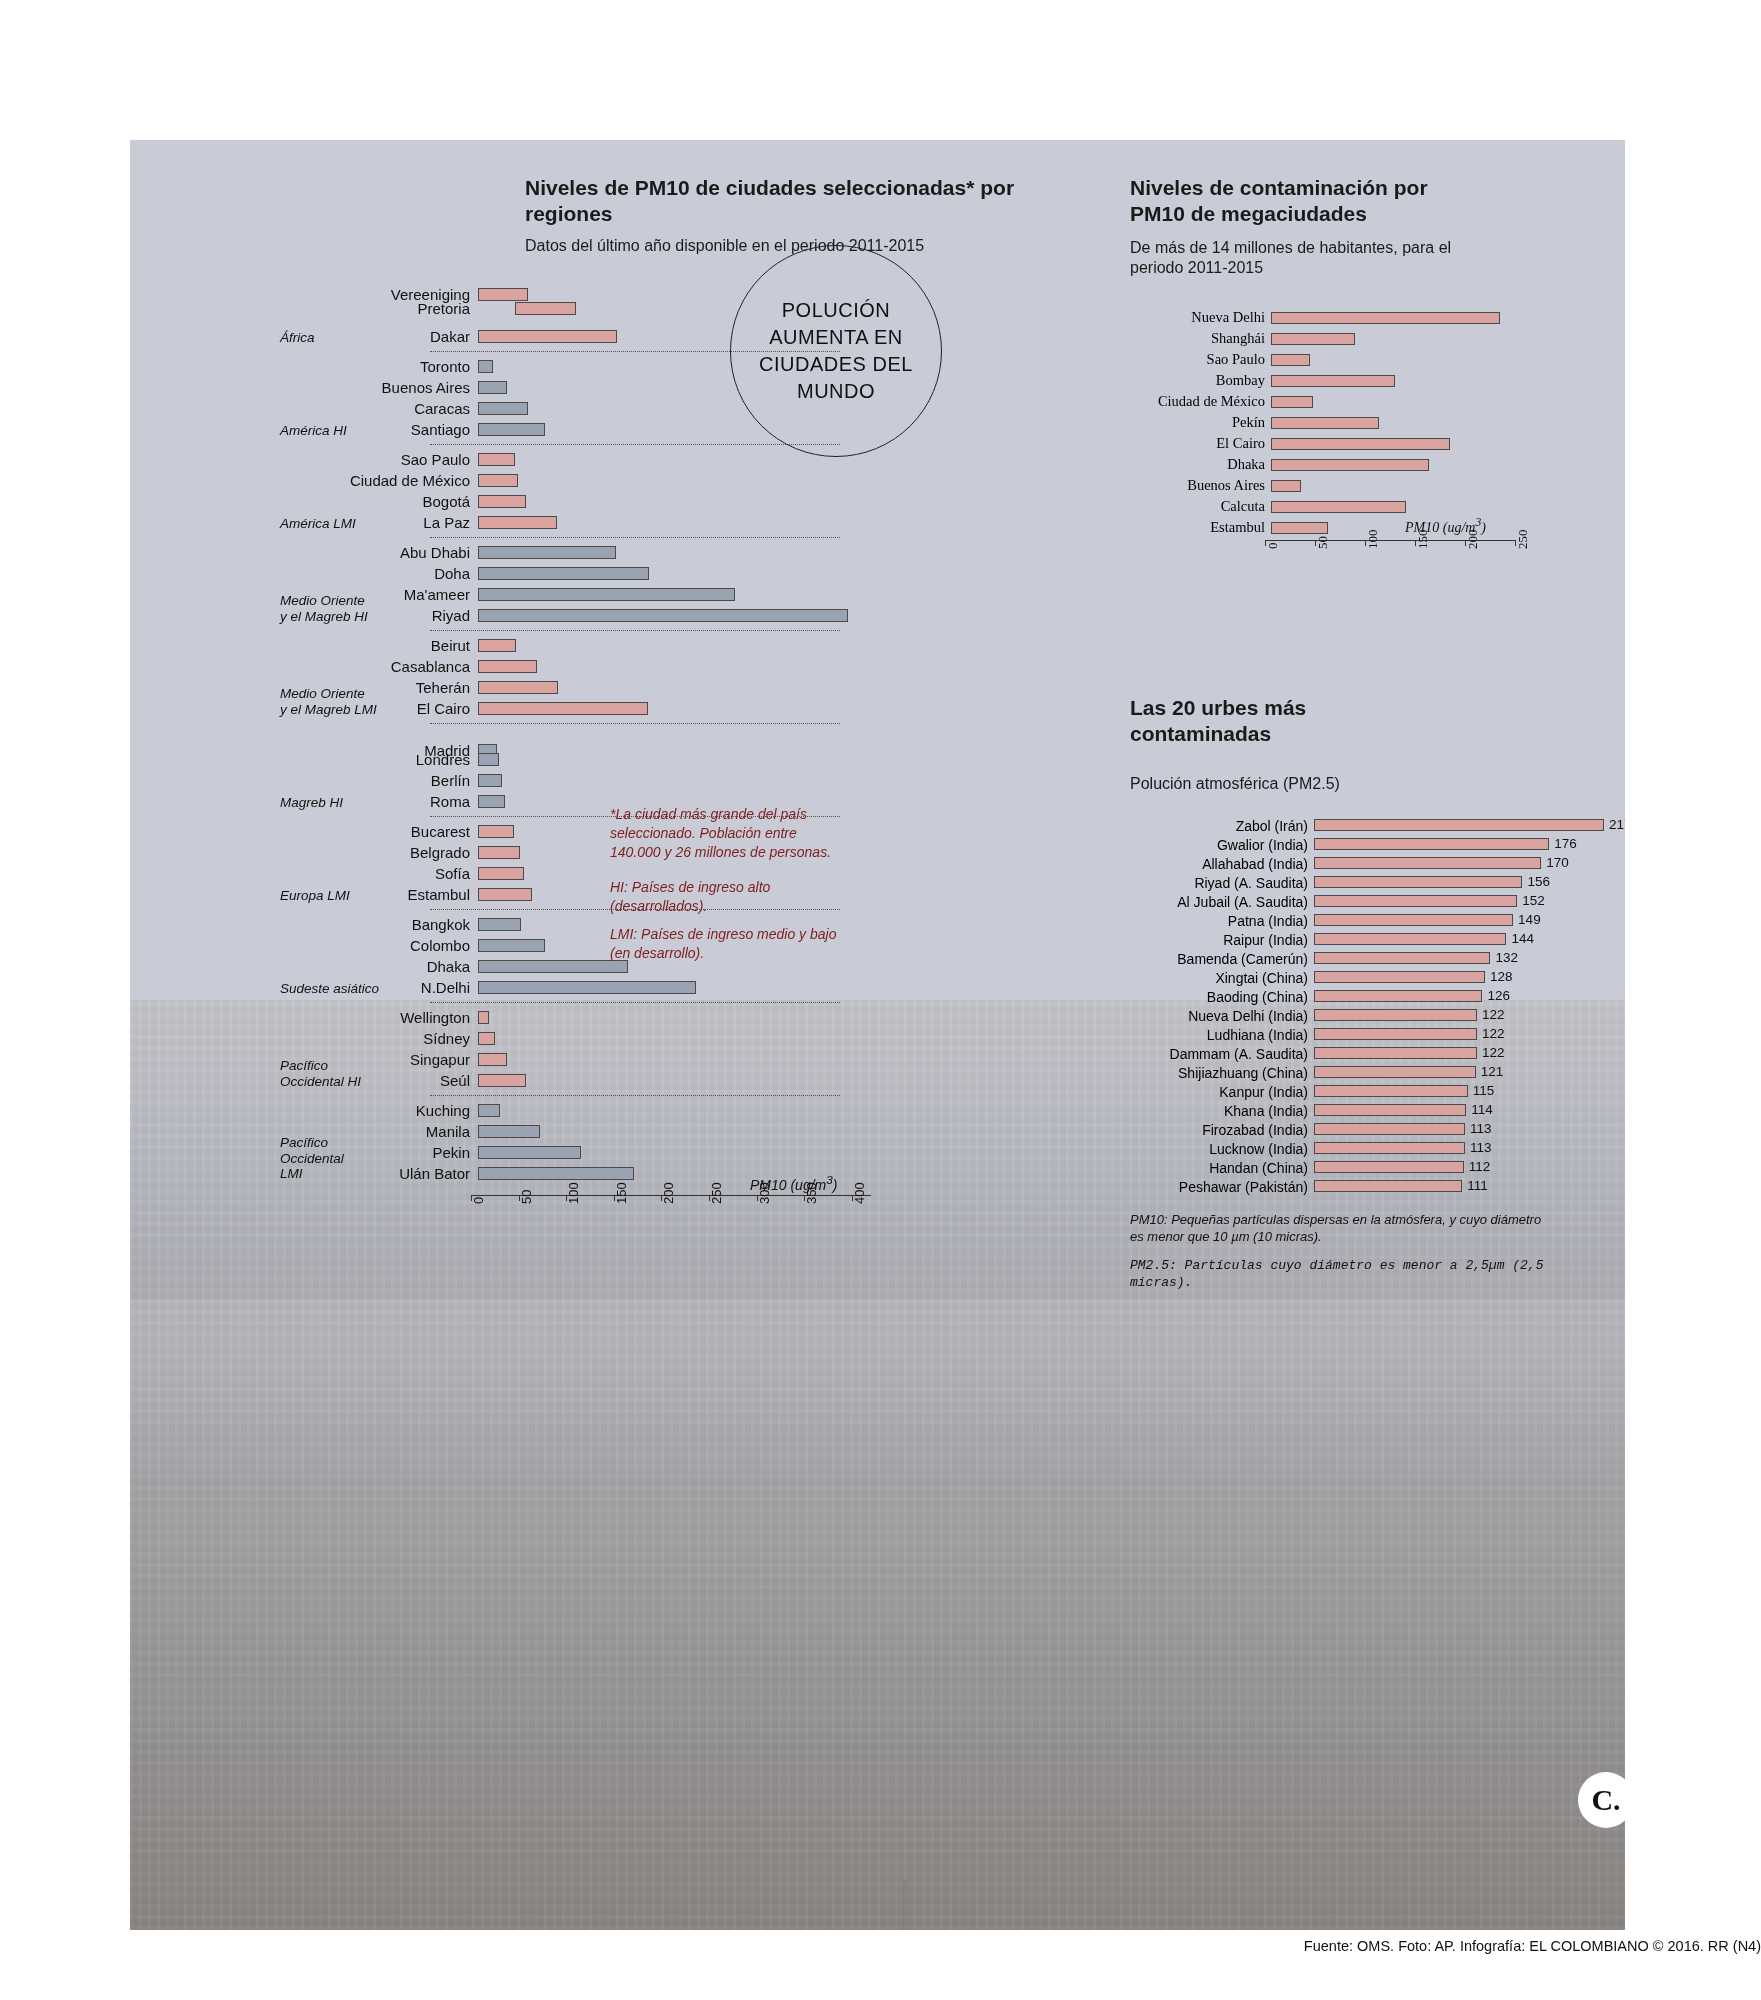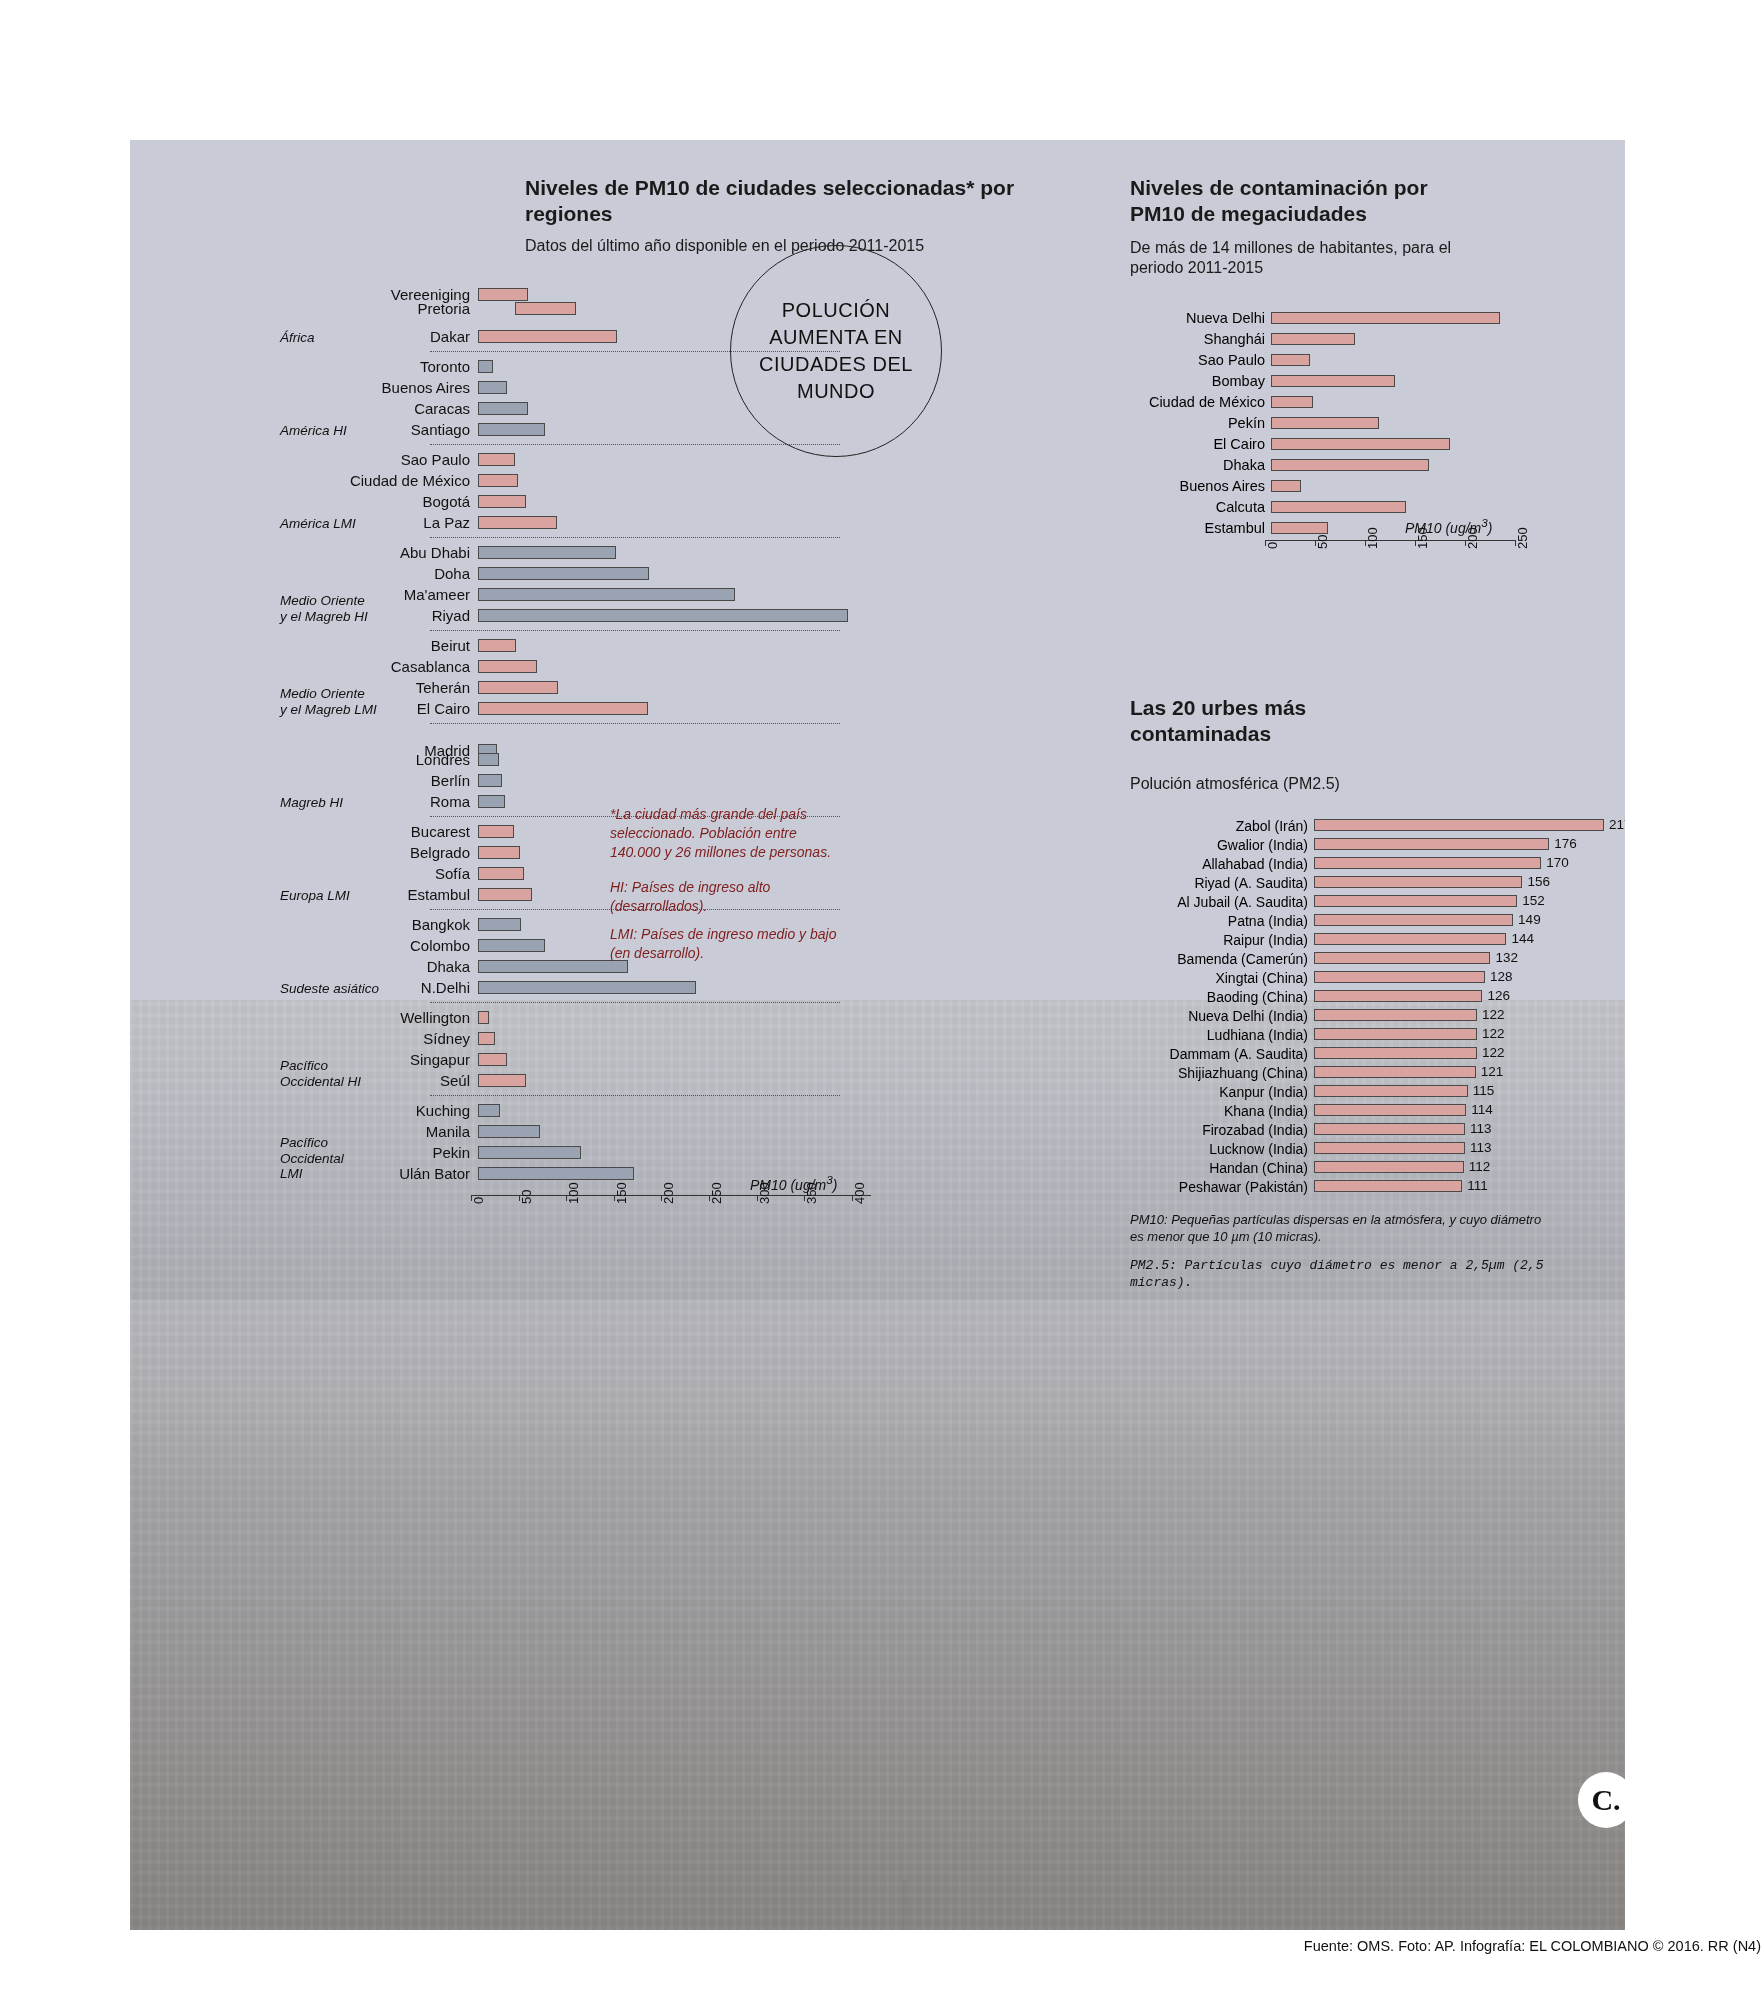--- a/index.html
+++ b/index.html
@@ -380,21 +380,21 @@
 
   <div id="notes">
     <div>*La ciudad más grande del país seleccionado. Población entre 140.000 y 26 millones de personas.</div>
     <div style="margin-top:16px;">HI: Países de ingreso alto (desarrollados).</div>
     <div style="margin-top:10px;">LMI: Países de ingreso medio y bajo (en desarrollo).</div>
   </div>
 
   <div id="megaChart">
     <div class="h-title" style="width:330px;">Niveles de contaminación por PM10 de megaciudades</div>
     <div class="h-sub" style="margin-top:10px;width:330px;">De más de 14 millones de habitantes, para el periodo 2011-2015</div>
-    <div id="megaRows" style="position: relative; margin-top: 28px; height: 293px;">
+    <div id="megaRows" style="position: relative; margin-top: 28px; height: 293px; font-family: Liberation Serif, serif;">
         <div class="mrow">
       <div class="mlabel">Nueva Delhi</div>
       <div style="position:relative;flex:1;height:21px;">
             <div class="mbar" style="width:229px;" title="229"></div>
           </div>
     </div>
         <div class="mrow">
       <div class="mlabel">Shanghái</div>
       <div style="position:relative;flex:1;height:21px;">
             <div class="mbar" style="width:84px;" title="84"></div>

